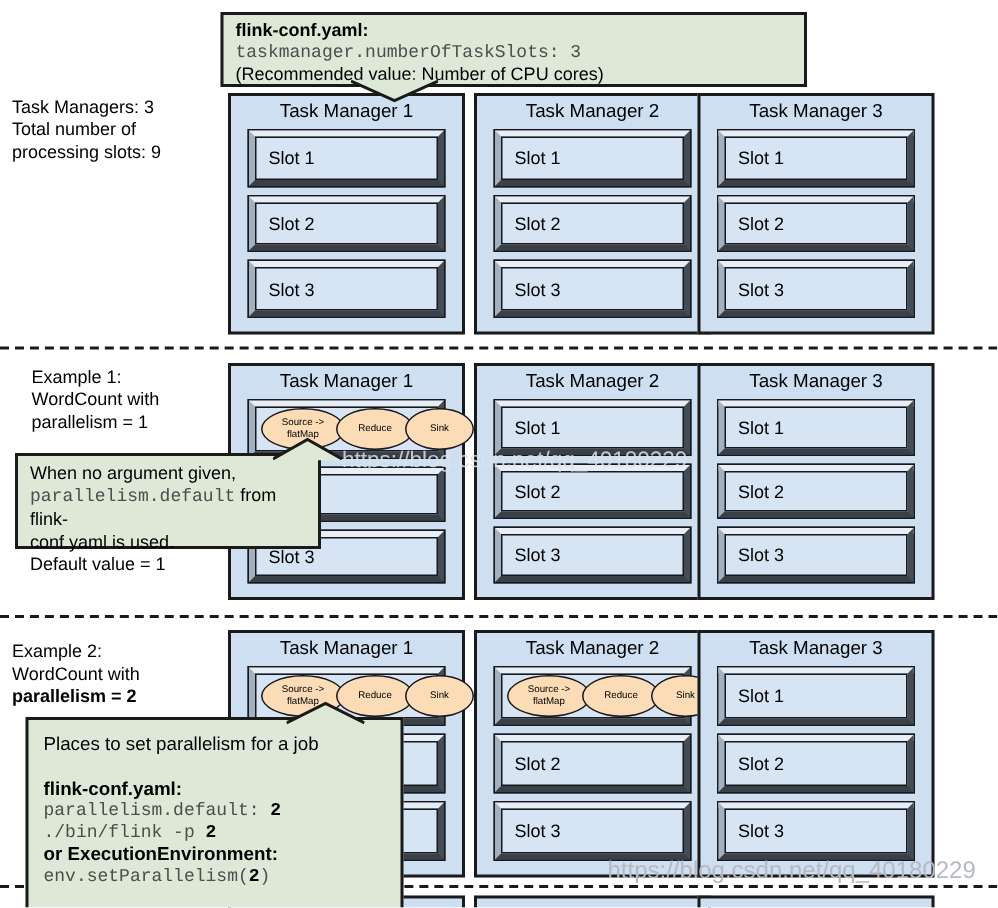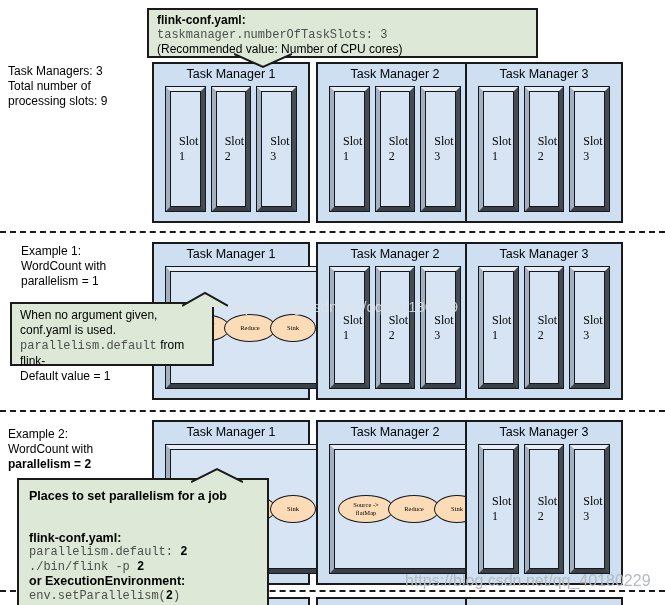--- a/index.html
+++ b/index.html
@@ -12,21 +12,21 @@
   .dash { position:absolute; left:0; width:665px; height:0; border-top:2px dashed #1a1a1a; }
   
   .tm { position:absolute; width:158px; background:#cddff1; border:2px solid #1a1a1a; }
   .c1 { left:128px;margin-left:24px; } .c2 { left:297px;margin-left:19px; } .c3 { left:465px; }
   .r1 { top:62px;  height:161px; }
   .r2 { top:242px; height:158px; }
   .r3 { top:420px; height:165px; }
   .r4 { top:597px; height:30px; }
   .tm-title { text-align:center; font-size:12.5px; padding-top:3px; }
   .slots { position:absolute; left:11px; right:11px; top:22px; bottom:9px;
-           display:flex; gap:5px;font-family:Liberation Serif, serif; }
+           display:flex; flex-direction:column; gap:5px; }
   .slot { flex:1; border:1px solid #15181c; background:#454c54; }
   .bevel { height:100%; border:4px solid; border-color:#e8eef5 #454c54 #3a4047 #a3b0bf; }
   .core { height:100%; border:1px solid #15181c; background:#d6e4f4;
           display:flex; align-items:center; padding-left:8px; font-size:12px; }
   .core-ops { padding-left:3px; }
   
   .oval { width:56px; height:28px; flex-shrink:0; background:#fbdcb6;
           border:1px solid #15181c; border-radius:50%;
           display:flex; flex-direction:column; align-items:center; justify-content:center;
           font-size:6.5px; line-height:1.2; text-align:center; }
@@ -35,21 +35,21 @@
   .oval-sink { width:46px; }
   
   .callout { position:absolute; background:#dde9d6; border:2px solid #1a1a1a; z-index:10; }
   .callout .ptr-down { position:absolute; left:85px; bottom:-13px; }
   .callout .ptr-up   { position:absolute; top:-13px; }
   .co-top { left:147px; top:8px; width:391px; height:50px; padding:3px 8px; font-size:12px; line-height:14.5px; }
   .co-1 { left:10px; top:302px; width:204px; height:64px; padding:4px 8px; font-size:12px; line-height:15px; }
   .co-1 .ptr-up { left:170px; }
   .co-2 { left:17px; top:478px; width:252px; height:150px; padding:9px 10px; font-size:12.5px; line-height:14.5px; }
   .co-2 .ptr-up { left:172px; }
-  .co-2 .heading { font-weight:bold; margin-bottom:27px; }
+  .co-2 .heading { font-weight:normal; margin-bottom:15px; }
   .bold { font-weight:bold; }
   .mono { font-family:"Liberation Mono","DejaVu Sans Mono",monospace; color:#4d4d4d; font-size:12px; }
   .mono b { color:#000; }
   
   .note { position:absolute; font-size:12px; line-height:15px; }
   .note-overview { left:8px; top:64px; }
   .note-ex1 { left:21px; top:244px; }
   .note-ex2 { left:8px; top:427px; }
   
   .wm { position:absolute; white-space:nowrap; z-index:6;
@@ -358,22 +358,22 @@
     <div class="mono">taskmanager.numberOfTaskSlots: 3</div>
     <div>(Recommended value: Number of CPU cores)</div>
     <svg class="ptr-down" width="58" height="16" viewBox="0 0 58 16">
       <polygon points="0,0 58,0 29,14" fill="#dde9d6"></polygon>
       <path d="M0,1 L29,14 L58,1" stroke="#1a1a1a" stroke-width="2" fill="none"></path>
     </svg>
   </div>
 
   <div class="callout co-1">
     <div>When no argument given,</div>
+    <div><span class="mono">parallelism.default</span><span> from flink-</span></div>
     <div>conf.yaml is used.</div>
-    <div><span class="mono">parallelism.default</span><span> from flink-</span></div>
     <div>Default value = 1</div>
     <svg class="ptr-up" width="46" height="16" viewBox="0 0 46 16">
       <polygon points="0,16 46,16 23,2" fill="#dde9d6"></polygon>
       <path d="M0,15 L23,2 L46,15" stroke="#1a1a1a" stroke-width="2" fill="none"></path>
     </svg>
   </div>
 
   <div class="callout co-2">
     <div class="heading">Places to set parallelism for a job</div>
     <div class="bold">flink-conf.yaml:</div>

